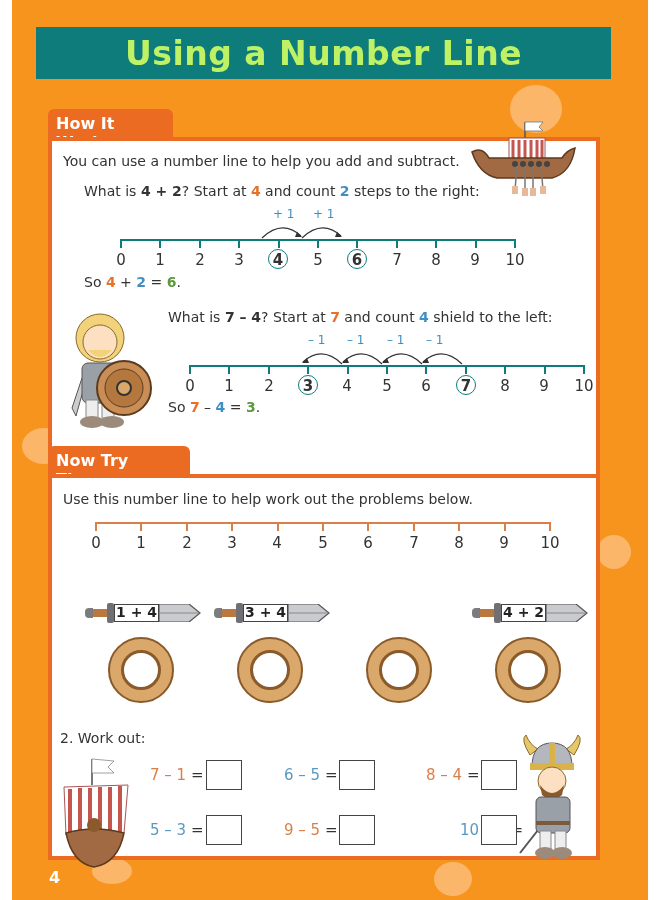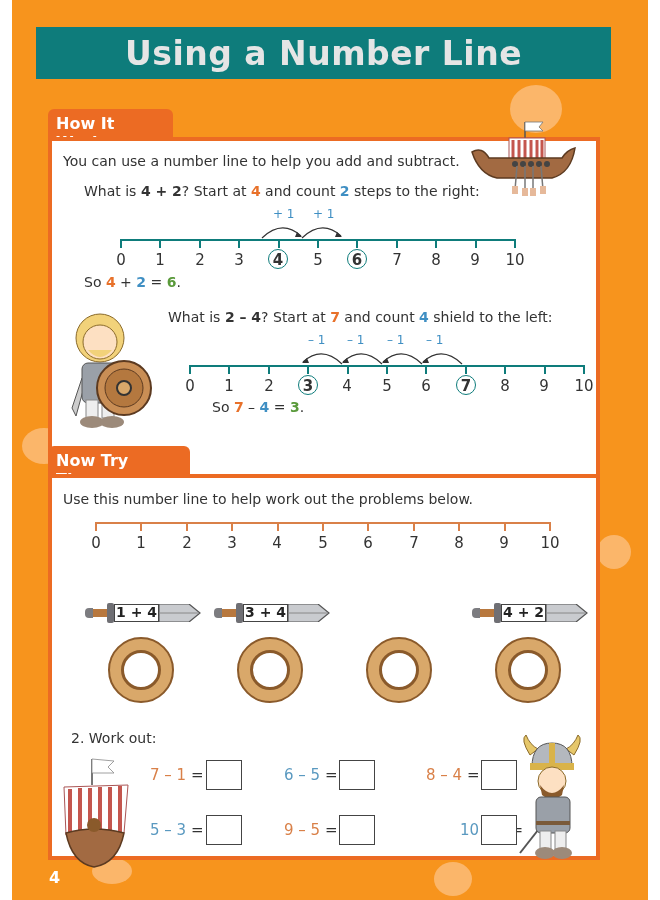--- a/index.html
+++ b/index.html
@@ -3,21 +3,21 @@
 <meta charset="utf-8">
 <style>
   * { box-sizing: border-box; margin: 0; padding: 0; }
   html, body { width: 660px; height: 900px; background: #ffffff; overflow: hidden; }
   body { font-family: "DejaVu Sans", sans-serif; position: relative; }
 
   .page { position: absolute; left: 12px; top: 0; width: 636px; height: 900px; background: #f7941d; }
 
   .title-bar { position: absolute; left: 24px; top: 27px; width: 575px; height: 52px; background: #0e7c7b;
     display: flex; align-items: center; justify-content: center; }
-  .title-bar span { color: #e5e5e5; font-family: "DejaVu Sans", sans-serif; font-weight: bold; font-size: 33px; letter-spacing: 0.5px; }
+  .title-bar span { color: #bef264; font-family: "DejaVu Sans", sans-serif; font-weight: bold; font-size: 33px; letter-spacing: 0.5px; }
 
   .cloud { position: absolute; background: #fbb66a; border-radius: 50%; }
 
   .section-tab { position: absolute; height: 30px; background: #ec6b23; border-radius: 6px 6px 0 0;
     color: #fff; font-weight: bold; font-size: 16px; padding: 5px 8px 0 8px; }
   .section-box { position: absolute; background: #fff; border: 4px solid #ec6b23; }
 
   .txt { position: absolute; font-size: 14px; color: #333; white-space: nowrap; }
   .b { font-weight: bold; }
   .or { color: #e8712a; font-weight: bold; }
@@ -112,21 +112,21 @@
       <div class="lab" style="left:316px;">8</div>
       <div class="lab" style="left:355px;">9</div>
       <div class="lab" style="left:395px;">10</div>
     </div>
 
     <div class="txt" style="left:32px;top:133px;">
       <span>So </span><span class="or">4</span><span> + </span><span class="bl">2</span><span> = </span><span class="gr">6</span><span>.</span>
     </div>
 
     <div class="txt" style="left:116px;top:168px;">
-      <span>What is </span><span class="b">2 – 4</span><span>?   Start at </span><span class="or">7</span><span> and count </span><span class="bl">4</span><span> shield to the left:</span>
+      <span>What is </span><span class="b">7 – 4</span><span>?   Start at </span><span class="or">7</span><span> and count </span><span class="bl">4</span><span> shield to the left:</span>
     </div>
 
     <div class="step-lab" style="left:256px;top:192px;">– 1</div>
     <div class="step-lab" style="left:295px;top:192px;">– 1</div>
     <div class="step-lab" style="left:335px;top:192px;">– 1</div>
     <div class="step-lab" style="left:374px;top:192px;">– 1</div>
     <svg style="position:absolute;left:250px;top:204px;" width="170" height="22">
       <path d="M160 19 Q 140 0 121 17" stroke="#333" fill="none" stroke-width="1.2"></path>
       <path d="M125 13 L120 18 L127 18 Z" fill="#333"></path>
       <path d="M120 19 Q 100 0 81 17" stroke="#333" fill="none" stroke-width="1.2"></path>
@@ -158,21 +158,21 @@
       <div class="lab" style="left:158px;">4</div>
       <div class="lab" style="left:198px;">5</div>
       <div class="lab" style="left:237px;">6</div>
       <div class="circ" style="left:277px;"></div>
       <div class="lab or" style="left:277px;">7</div>
       <div class="lab" style="left:316px;">8</div>
       <div class="lab" style="left:355px;">9</div>
       <div class="lab" style="left:395px;">10</div>
     </div>
 
-    <div class="txt" style="left:116px;top:258px;margin-left:44px;">
+    <div class="txt" style="left:116px;top:258px;">
       <span>So </span><span class="or">7</span><span> – </span><span class="bl">4</span><span> = </span><span class="gr">3</span><span>.</span>
     </div>
   </div>
 
   <svg style="position:absolute;left:455px;top:118px;" width="110" height="80">
     <line x1="58" y1="4" x2="58" y2="22" stroke="#555" stroke-width="1.5"></line>
     <path d="M58 4 L76 4 L72 9 L76 13 L58 13 Z" fill="#fff" stroke="#777" stroke-width="0.8"></path>
     <rect x="42" y="20" width="36" height="28" fill="#fff" stroke="#a55" stroke-width="1"></rect>
     <g stroke="#c4564e" stroke-width="3">
       <line x1="46" y1="22" x2="46" y2="46"></line>
@@ -290,21 +290,21 @@
     <div class="shield" style="left:185px;top:159px;">
         <div class="inner"></div>
       </div>
     <div class="shield" style="left:314px;top:159px;">
         <div class="inner"></div>
       </div>
     <div class="shield" style="left:443px;top:159px;">
         <div class="inner"></div>
       </div>
 
-    <div class="txt" style="left:19px;top:252px;">2.  Work out:</div>
+    <div class="txt" style="left:8px;top:252px;">2.  Work out:</div>
 
     <div class="eq" style="left:98px;top:288px;">
       <span class="c1">7</span><span class="c1"> – </span><span class="c1">1</span><span class="eqs"> =</span>
     </div>
     <div class="ans-box" style="left:154px;top:282px;"></div>
 
     <div class="eq" style="left:232px;top:288px;">
       <span class="c2">6</span><span class="c2"> – </span><span class="c2">5</span><span class="eqs"> =</span>
     </div>
     <div class="ans-box" style="left:287px;top:282px;"></div>

